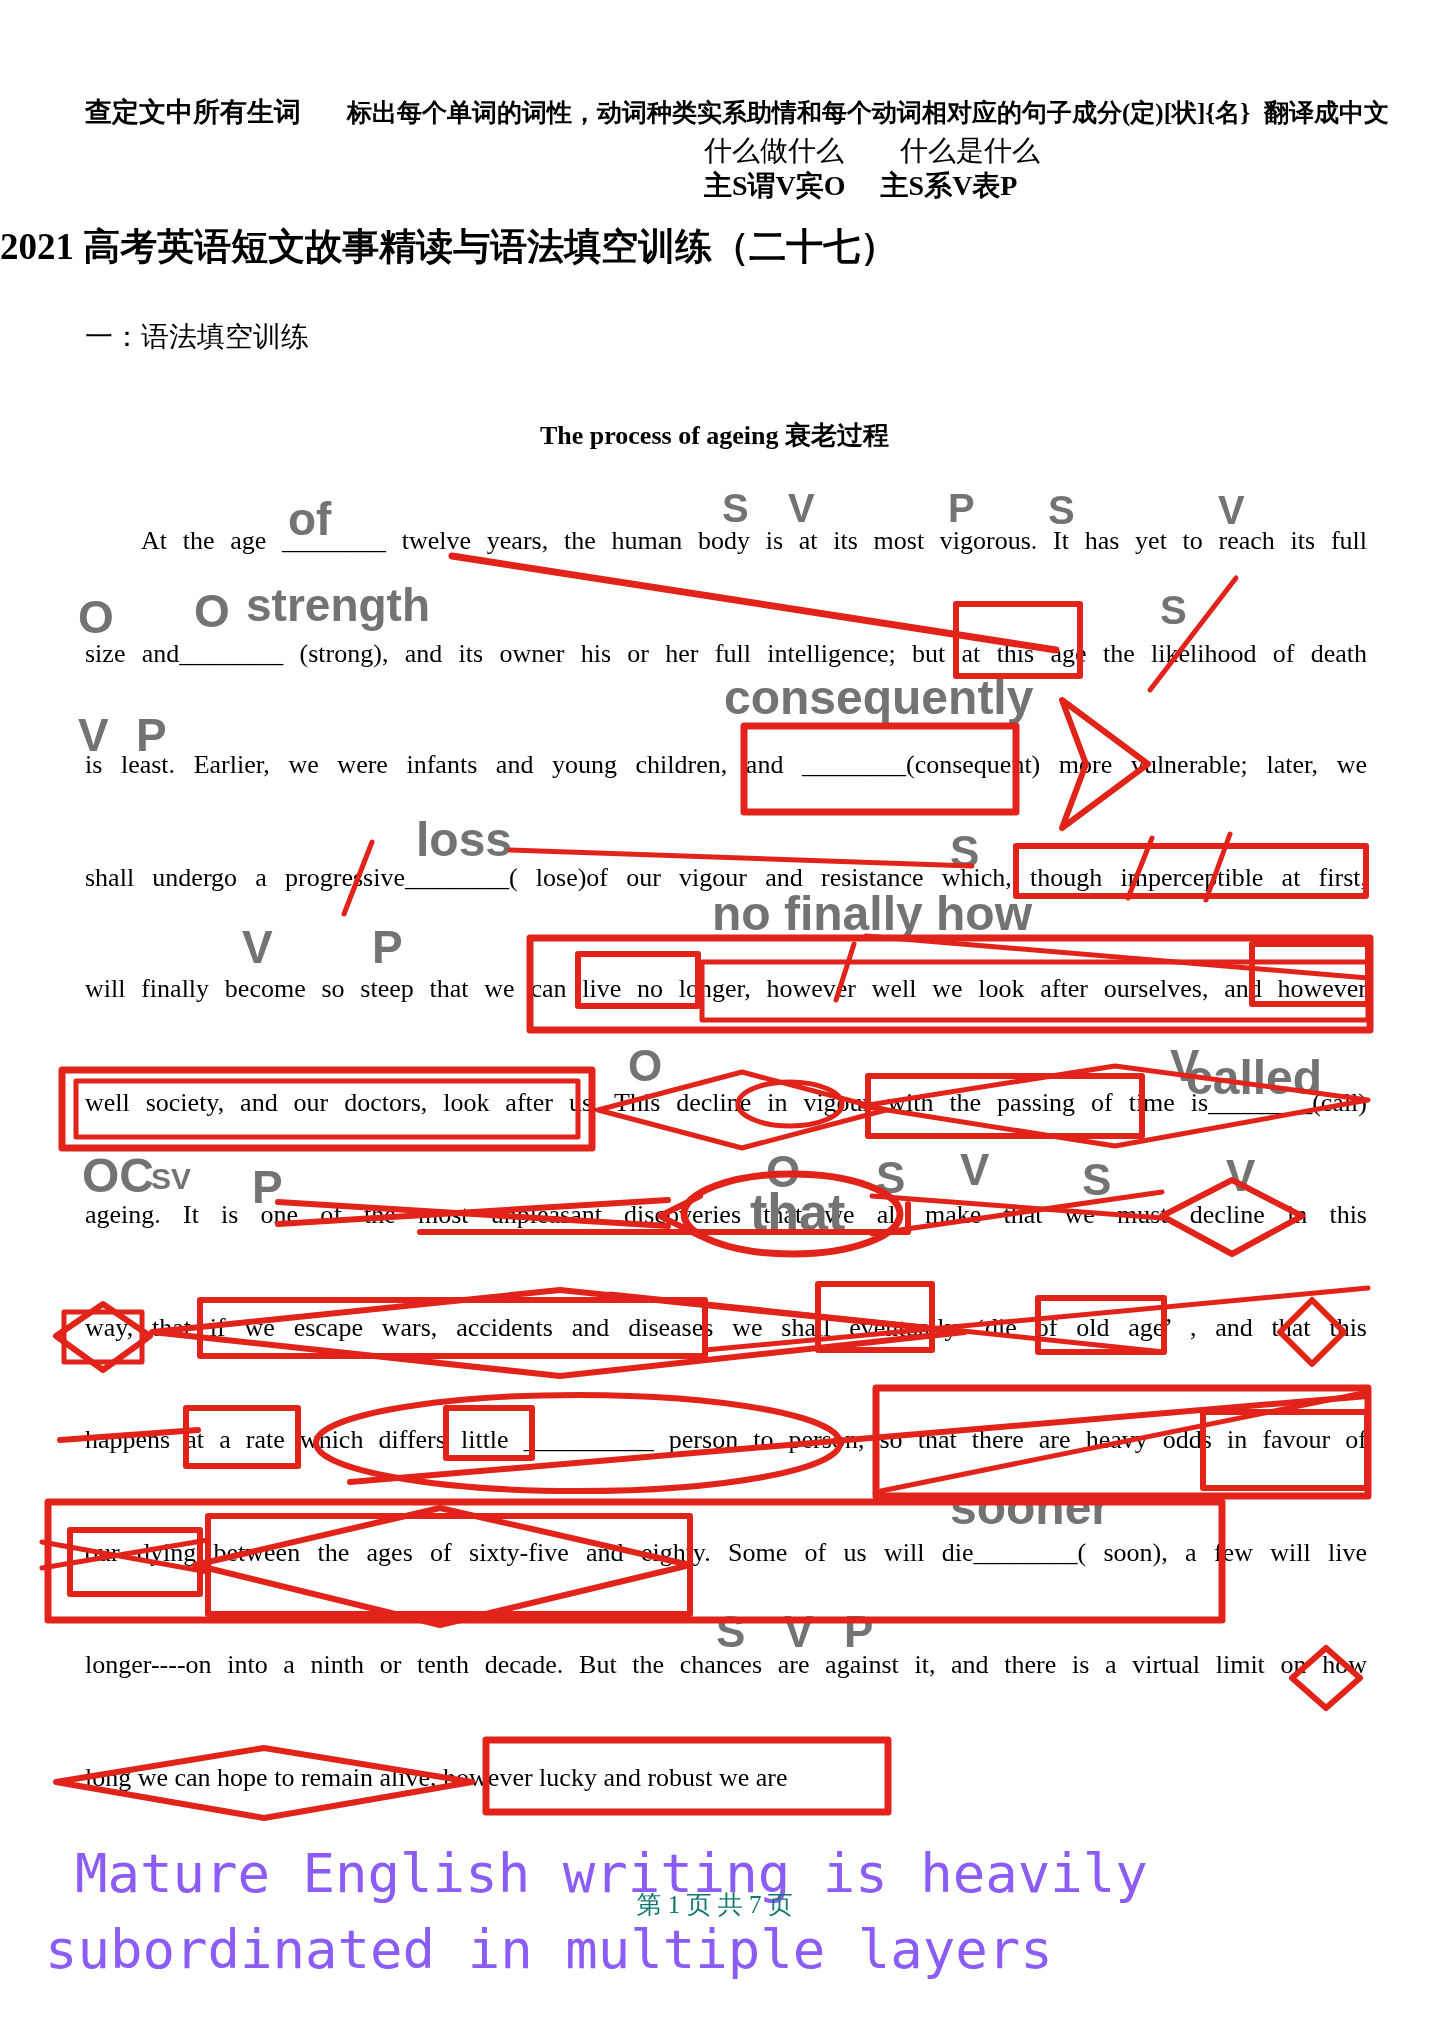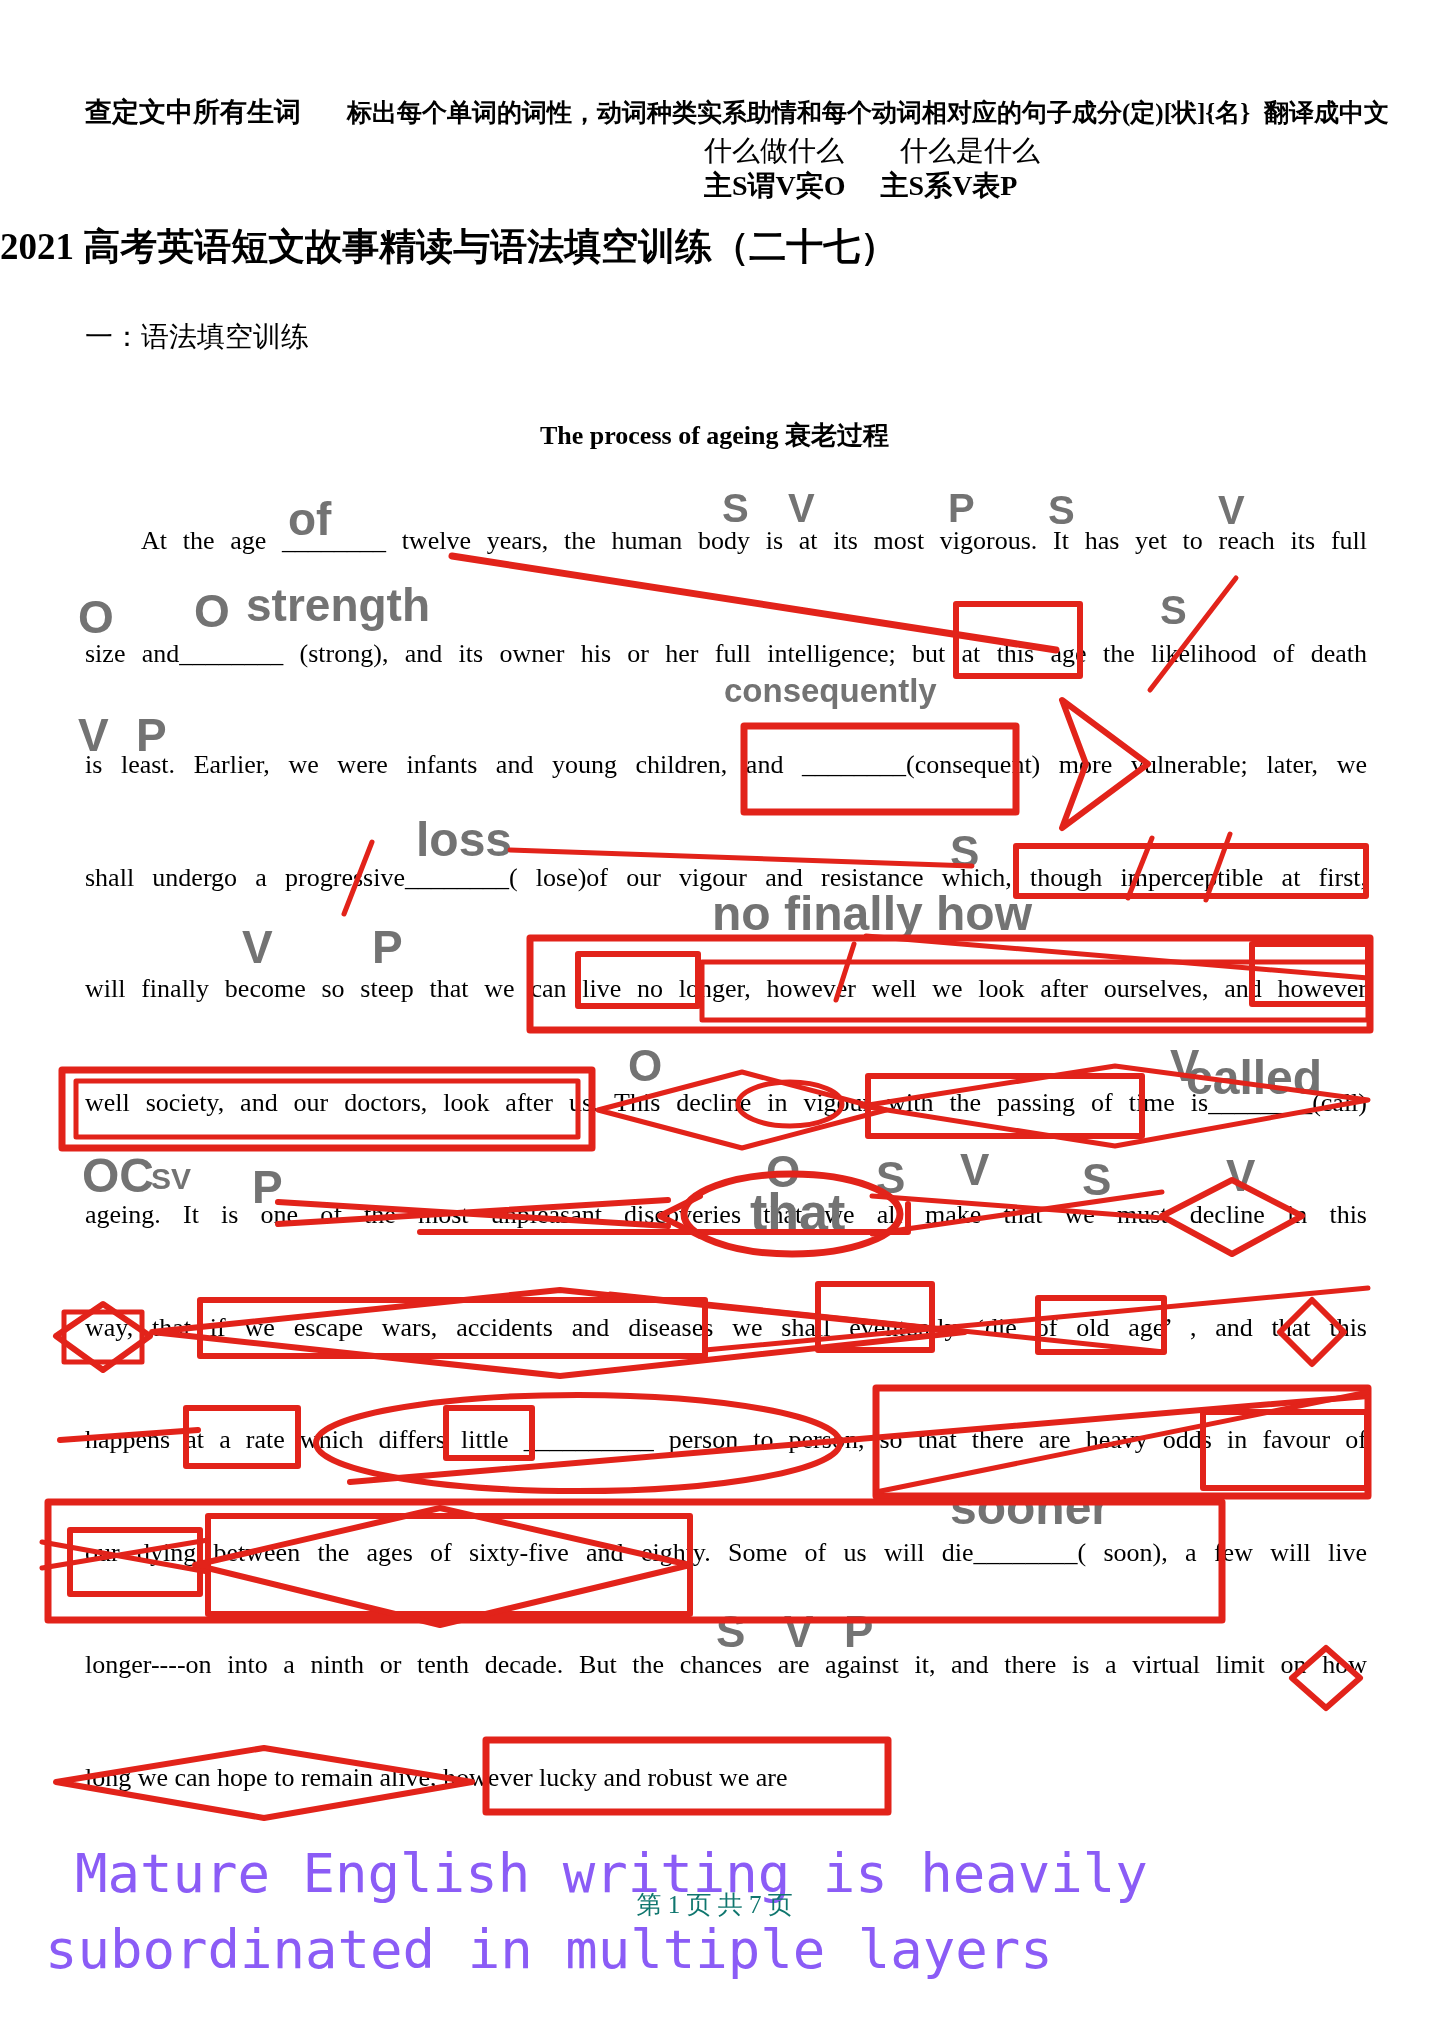--- a/index.html
+++ b/index.html
@@ -71,21 +71,21 @@
   <div class="rl" style="left:948px;top:488px;font-size:40px">P</div>
   <div class="rl" style="left:1048px;top:490px;font-size:40px">S</div>
   <div class="rl" style="left:1218px;top:490px;font-size:40px">V</div>
   <div class="rl" style="left:288px;top:496px;font-size:46px">of</div>
   <div class="rl" style="left:78px;top:594px;font-size:46px">O</div>
   <div class="rl" style="left:194px;top:588px;font-size:46px">O</div>
   <div class="rl" style="left:246px;top:582px;font-size:46px">strength</div>
   <div class="rl" style="left:1160px;top:590px;font-size:40px">S</div>
   <div class="rl" style="left:78px;top:712px;font-size:46px">V</div>
   <div class="rl" style="left:136px;top:712px;font-size:46px">P</div>
-  <div class="rl" style="left:724px;top:674px;font-size:33px">consequently</div>
+  <div class="rl" style="left:724px;top:674px;font-size:48px">consequently</div>
   <div class="rl" style="left:416px;top:816px;font-size:48px">loss</div>
   <div class="rl" style="left:950px;top:830px;font-size:44px">S</div>
   <div class="rl" style="left:712px;top:890px;font-size:48px">no finally how</div>
   <div class="rl" style="left:242px;top:924px;font-size:46px">V</div>
   <div class="rl" style="left:372px;top:924px;font-size:46px">P</div>
   <div class="rl" style="left:628px;top:1044px;font-size:44px">O</div>
   <div class="rl" style="left:1170px;top:1044px;font-size:44px">V</div>
   <div class="rl" style="left:1186px;top:1054px;font-size:48px">called</div>
   <div class="rl" style="left:82px;top:1152px;font-size:48px">OC</div>
   <div class="rl" style="left:151px;top:1164px;font-size:30px">SV</div>

